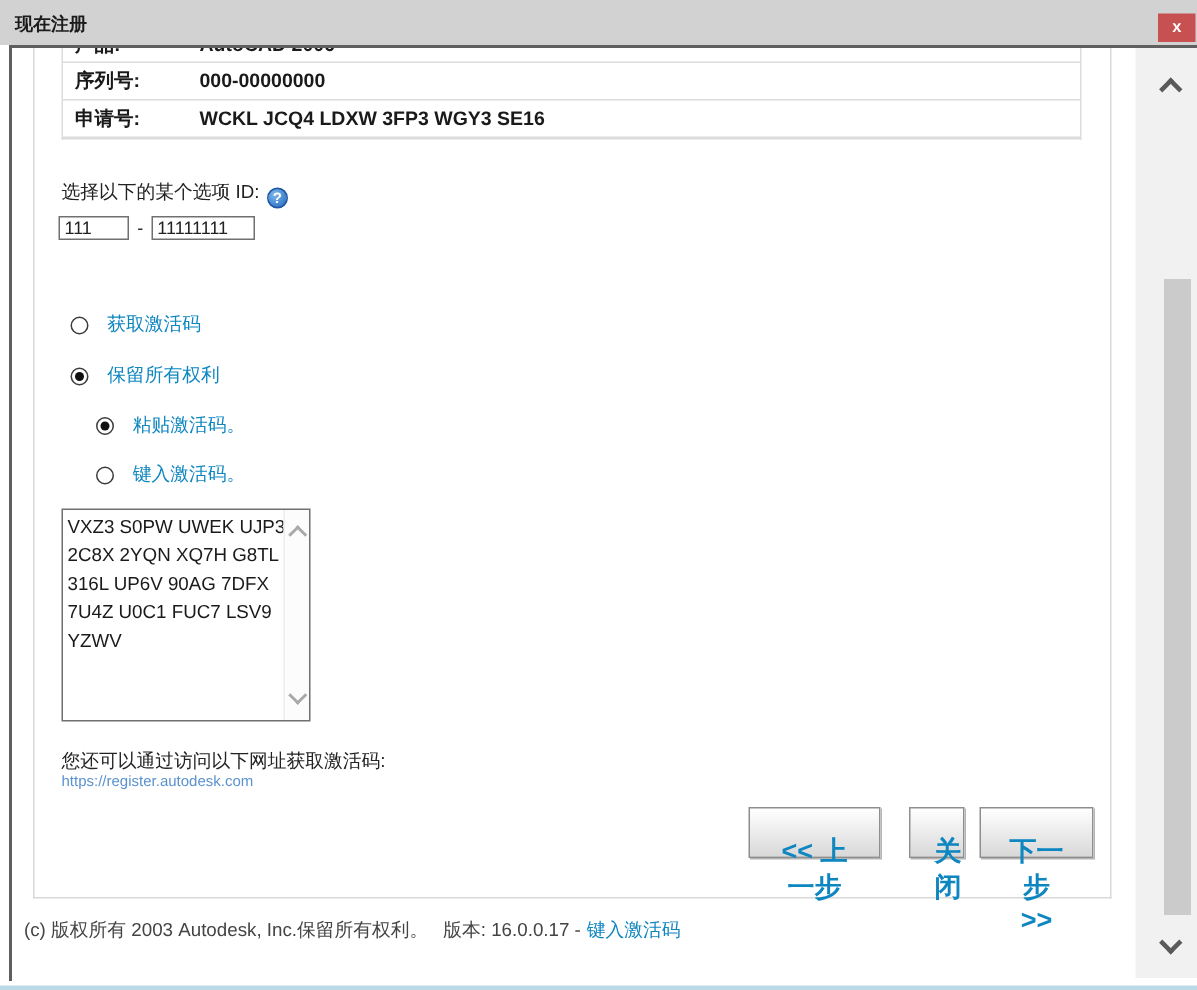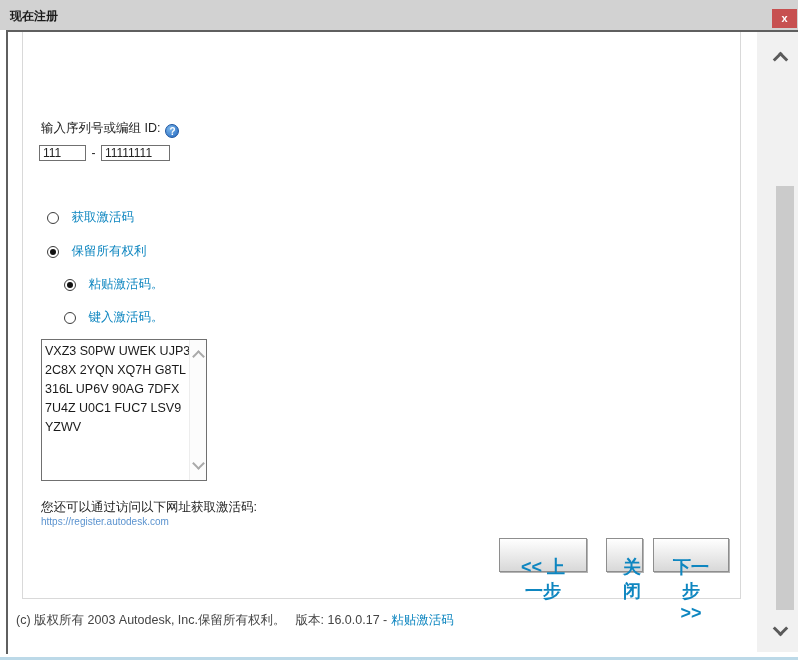--- a/index.html
+++ b/index.html
@@ -100,23 +100,36 @@
   <div class="frame-bottom"></div>
 
   <div class="scrollbar">
     <span class="chev chev-up"></span>
     <div class="sb-thumb"></div>
     <span class="chev chev-down"></span>
   </div>
 
   <div class="panel">
 
+    <div class="ptable">
+      <div class="trow clipped">
+        <div class="cell-wrap">
+          <span class="tlabel">产品:</span><span>AutoCAD 2006</span>
+        </div>
+      </div>
+      <div class="trow">
+        <span class="tlabel">序列号:</span><span>000-00000000</span>
+      </div>
+      <div class="trow">
+        <span class="tlabel">申请号:</span><span>WCKL JCQ4 LDXW 3FP3 WGY3 SE16</span>
+      </div>
+    </div>
 
     <div class="serial-label">
-      <span>输入序列号或编组 ID:</span><span class="help-icon">?</span>
+      <span>选择以下的某个选项 ID:</span><span class="help-icon">?</span>
     </div>
     <div class="serial-inputs">
       <input class="inp1" type="text" value="111" style="">
       <span class="dash">-</span>
       <input class="inp2" type="text" value="11111111" style="">
     </div>
 
 
     <div class="radio-row r1">
       <span class="radio-circle"></span>
@@ -150,16 +163,16 @@
     <div class="alt-label">您还可以通过访问以下网址获取激活码:</div>
     <a class="alt-link">https://register.autodesk.com</a>
 
     <button class="btn btn-back">&lt;&lt; 上一步</button>
     <button class="btn btn-close">关闭</button>
     <button class="btn btn-next">下一步 &gt;&gt;</button>
 
   </div>
 
   <div class="footer">
-    <span>(c) 版权所有 2003 Autodesk, Inc.保留所有权利。</span><span class="ver">版本: 16.0.0.17 -</span><a class="privacy-link">粘贴激活码</a>
+    <span>(c) 版权所有 2003 Autodesk, Inc.保留所有权利。</span><span class="ver">版本: 16.0.0.17 -</span><a class="privacy-link">键入激活码</a>
   </div>
 
 </div>
 
 </body></html>

